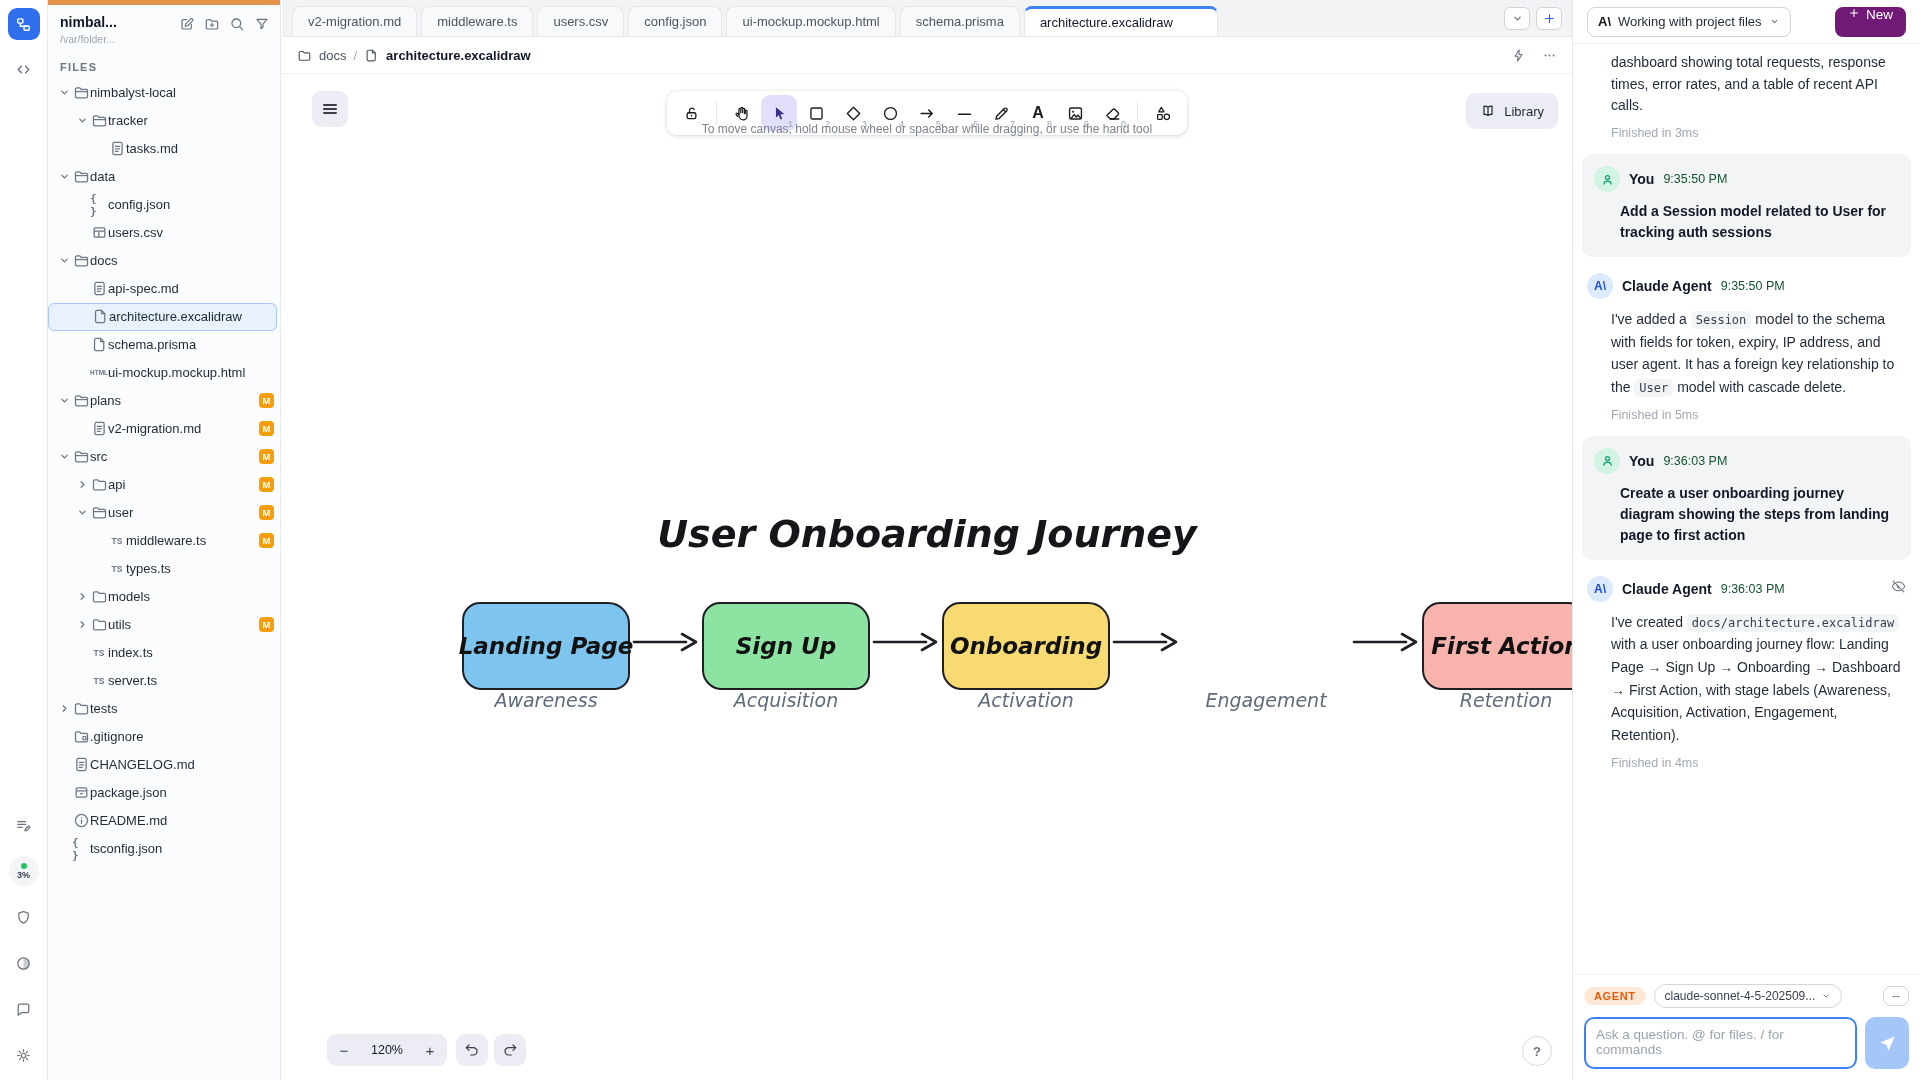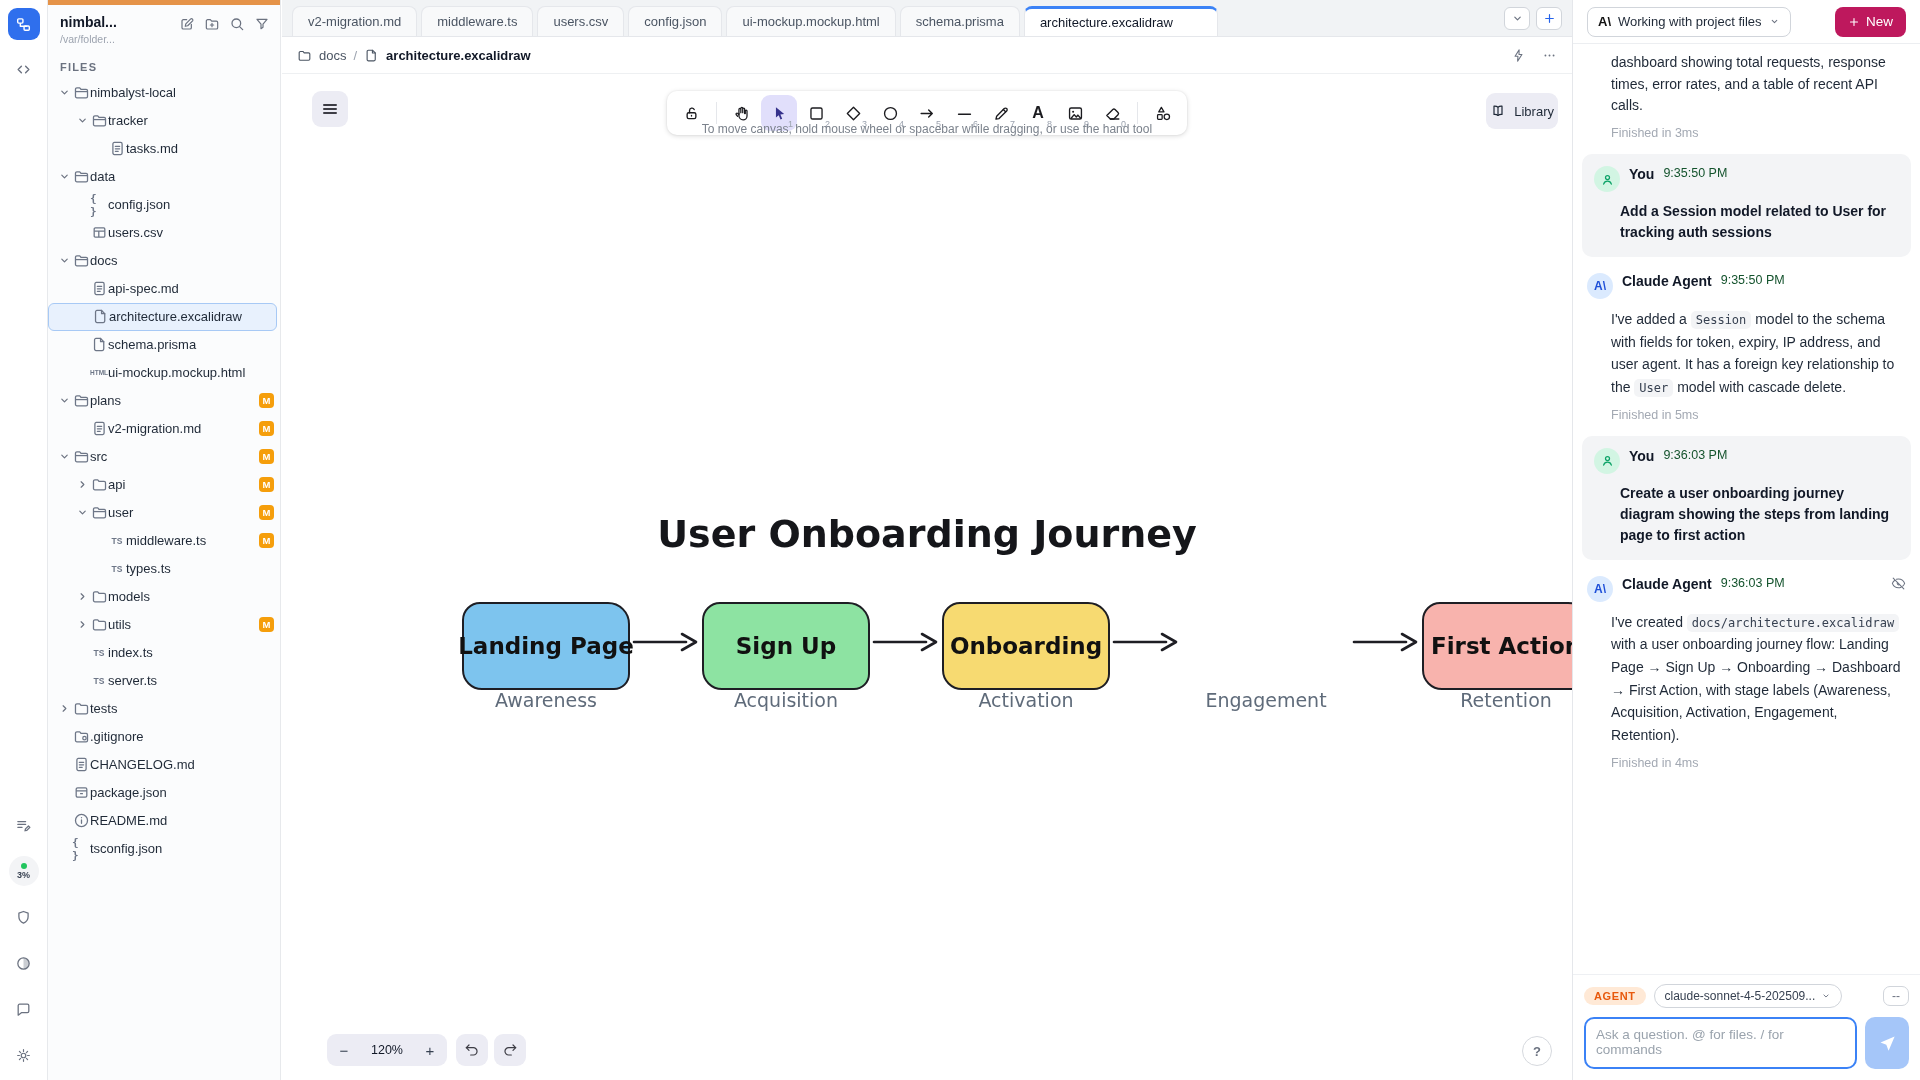--- a/index.html
+++ b/index.html
@@ -47,47 +47,47 @@
   .breadcrumb svg{width:15px;height:15px}
   #canvasArea{position:absolute;top:75px;left:0;right:0;bottom:0;overflow:hidden;background:#fff}
   .island{position:absolute;top:16px;left:50%;transform:translateX(-50%);background:#fff;border-radius:10px;box-shadow:0 1px 5px rgba(0,0,0,.15),0 0 0 1px rgba(0,0,0,.02);display:flex;align-items:center;padding:4px 6px;gap:1px}
   .tool{width:36px;height:36px;border-radius:9px;display:flex;align-items:center;justify-content:center;color:#1b1b1f;position:relative}
   .tool svg{width:19px;height:19px}
   .tool .k{position:absolute;right:4px;bottom:2px;font-size:9px;color:#9ca3af}
   .tool.active{background:#e1dffb;color:#36328c}
   .isep{width:1px;height:22px;background:#e5e7eb;margin:0 6px}
   .sqbtn{position:absolute;background:#ececf4;border-radius:9px;display:flex;align-items:center;justify-content:center;color:#3d3d45}
   .hint{position:absolute;top:47px;left:0;right:0;text-align:center;font-size:12px;color:#7b828c}
-  .hand{font-family:"DejaVu Sans",sans-serif;}
+  .hand{font-family:"DejaVu Sans",sans-serif;font-style:italic}
   .dg-title{position:absolute;top:437px;left:50%;transform:translateX(-50%);font-size:38px;font-weight:700;color:#15161a;white-space:nowrap}
   .node{position:absolute;top:527px;width:168px;height:88px;border:2.6px solid #1e1e24;border-radius:18px 22px 16px 20px;display:flex;align-items:center;justify-content:center;font-size:23px;font-weight:600;color:#111;white-space:nowrap}
   .stage{position:absolute;top:614px;width:168px;text-align:center;font-size:19px;color:#5f6b7a}
   .conn{position:absolute;top:556px;width:68px;height:22px}
   .zoombar{position:absolute;left:45px;bottom:14px;height:32px;background:#ececf4;border-radius:9px;display:flex;align-items:center}
   .zbtn{width:34px;text-align:center;font-size:15px;color:#374151}
   .zval{width:52px;text-align:center;font-size:12.5px;color:#111827}
   .history{position:absolute;left:174px;bottom:14px;display:flex;gap:6px}
   .hbtn{width:32px;height:32px;background:#ececf4;border-radius:9px;display:flex;align-items:center;justify-content:center;color:#3d3d45}
   .hbtn svg{width:16px;height:16px}
   .helpbtn{position:absolute;right:20px;bottom:14px;width:30px;height:30px;border-radius:50%;border:1px solid #d6d9de;background:#fff;color:#6b7280;font-size:13px;font-weight:600;display:flex;align-items:center;justify-content:center}
-  .library{position:absolute;right:14px;top:18px;height:36px;padding:0 4px;background:#ececf4;border-radius:9px;display:flex;align-items:center;gap:8px;font-size:13px;color:#1f2937}
+  .library{position:absolute;right:14px;top:18px;height:36px;padding:0 14px;background:#ececf4;border-radius:9px;display:flex;align-items:center;gap:8px;font-size:13px;color:#1f2937}
   .library svg{width:16px;height:16px}
   
   #chat{position:absolute;right:0;top:0;bottom:0;width:348px;background:#fff;border-left:1px solid #e5e7eb;display:flex;flex-direction:column}
   .chat-head{height:44px;flex:none;display:flex;align-items:center;justify-content:space-between;padding:0 14px;border-bottom:1px solid #eceef1}
   .mode-pill{height:30px;border:1px solid #d1d5db;border-radius:8px;display:flex;align-items:center;gap:7px;padding:0 10px;font-size:13px;color:#1f2937;background:#fff}
   .alogo{font-weight:700;font-size:13px;color:#111}
   .mode-pill svg{width:11px;height:11px;color:#6b7280}
-  .new-btn{height:30px;background:#be185d;color:#fff;border-radius:8px;display:flex;align-items:center;gap:6px;padding:0 13px;font-size:13.5px;font-weight:500}
+  .new-btn{height:30px;background:#701a75;color:#fff;border-radius:8px;display:flex;align-items:flex-start;gap:6px;padding:0 13px;font-size:13.5px;font-weight:500}
   .new-btn svg{width:12px;height:12px}
   .msgs{flex:1;overflow:hidden;padding-top:8px}
   .mtext{padding:0 14px 0 38px;font-size:14px;line-height:1.55;color:#1f2937}
   .mstatus{margin:9px 14px 14px 38px;font-size:12.5px;color:#a3a9b3}
   .ucard{margin:0 9px 14px;background:#f3f4f6;border-radius:10px;padding:12px 12px 14px}
-  .mhead{display:flex;align-items:flex-start;gap:9px}
+  .mhead{display:flex;align-items:center;gap:9px}
   .avatar{width:26px;height:26px;border-radius:50%;display:flex;align-items:center;justify-content:center;flex:none}
   .av-user{background:#d2f5e3;color:#0ea368}
   .av-user svg{width:15px;height:15px}
   .av-ai{background:#dbeafe;color:#1d4ed8;font-weight:700;font-size:12px}
   .mname{font-size:14px;font-weight:700;color:#111827}
   .mtime{font-size:12.5px;color:#14532d}
   .ucard .body{margin:9px 0 0 26px;font-size:14px;font-weight:600;line-height:1.5;color:#111827}
   .amsg{padding:2px 14px 0}
   .amsg .body{margin:9px 0 0 24px;font-size:14px;line-height:1.62;color:#1f2937}
   .amsg .mstatus{margin-left:24px}

